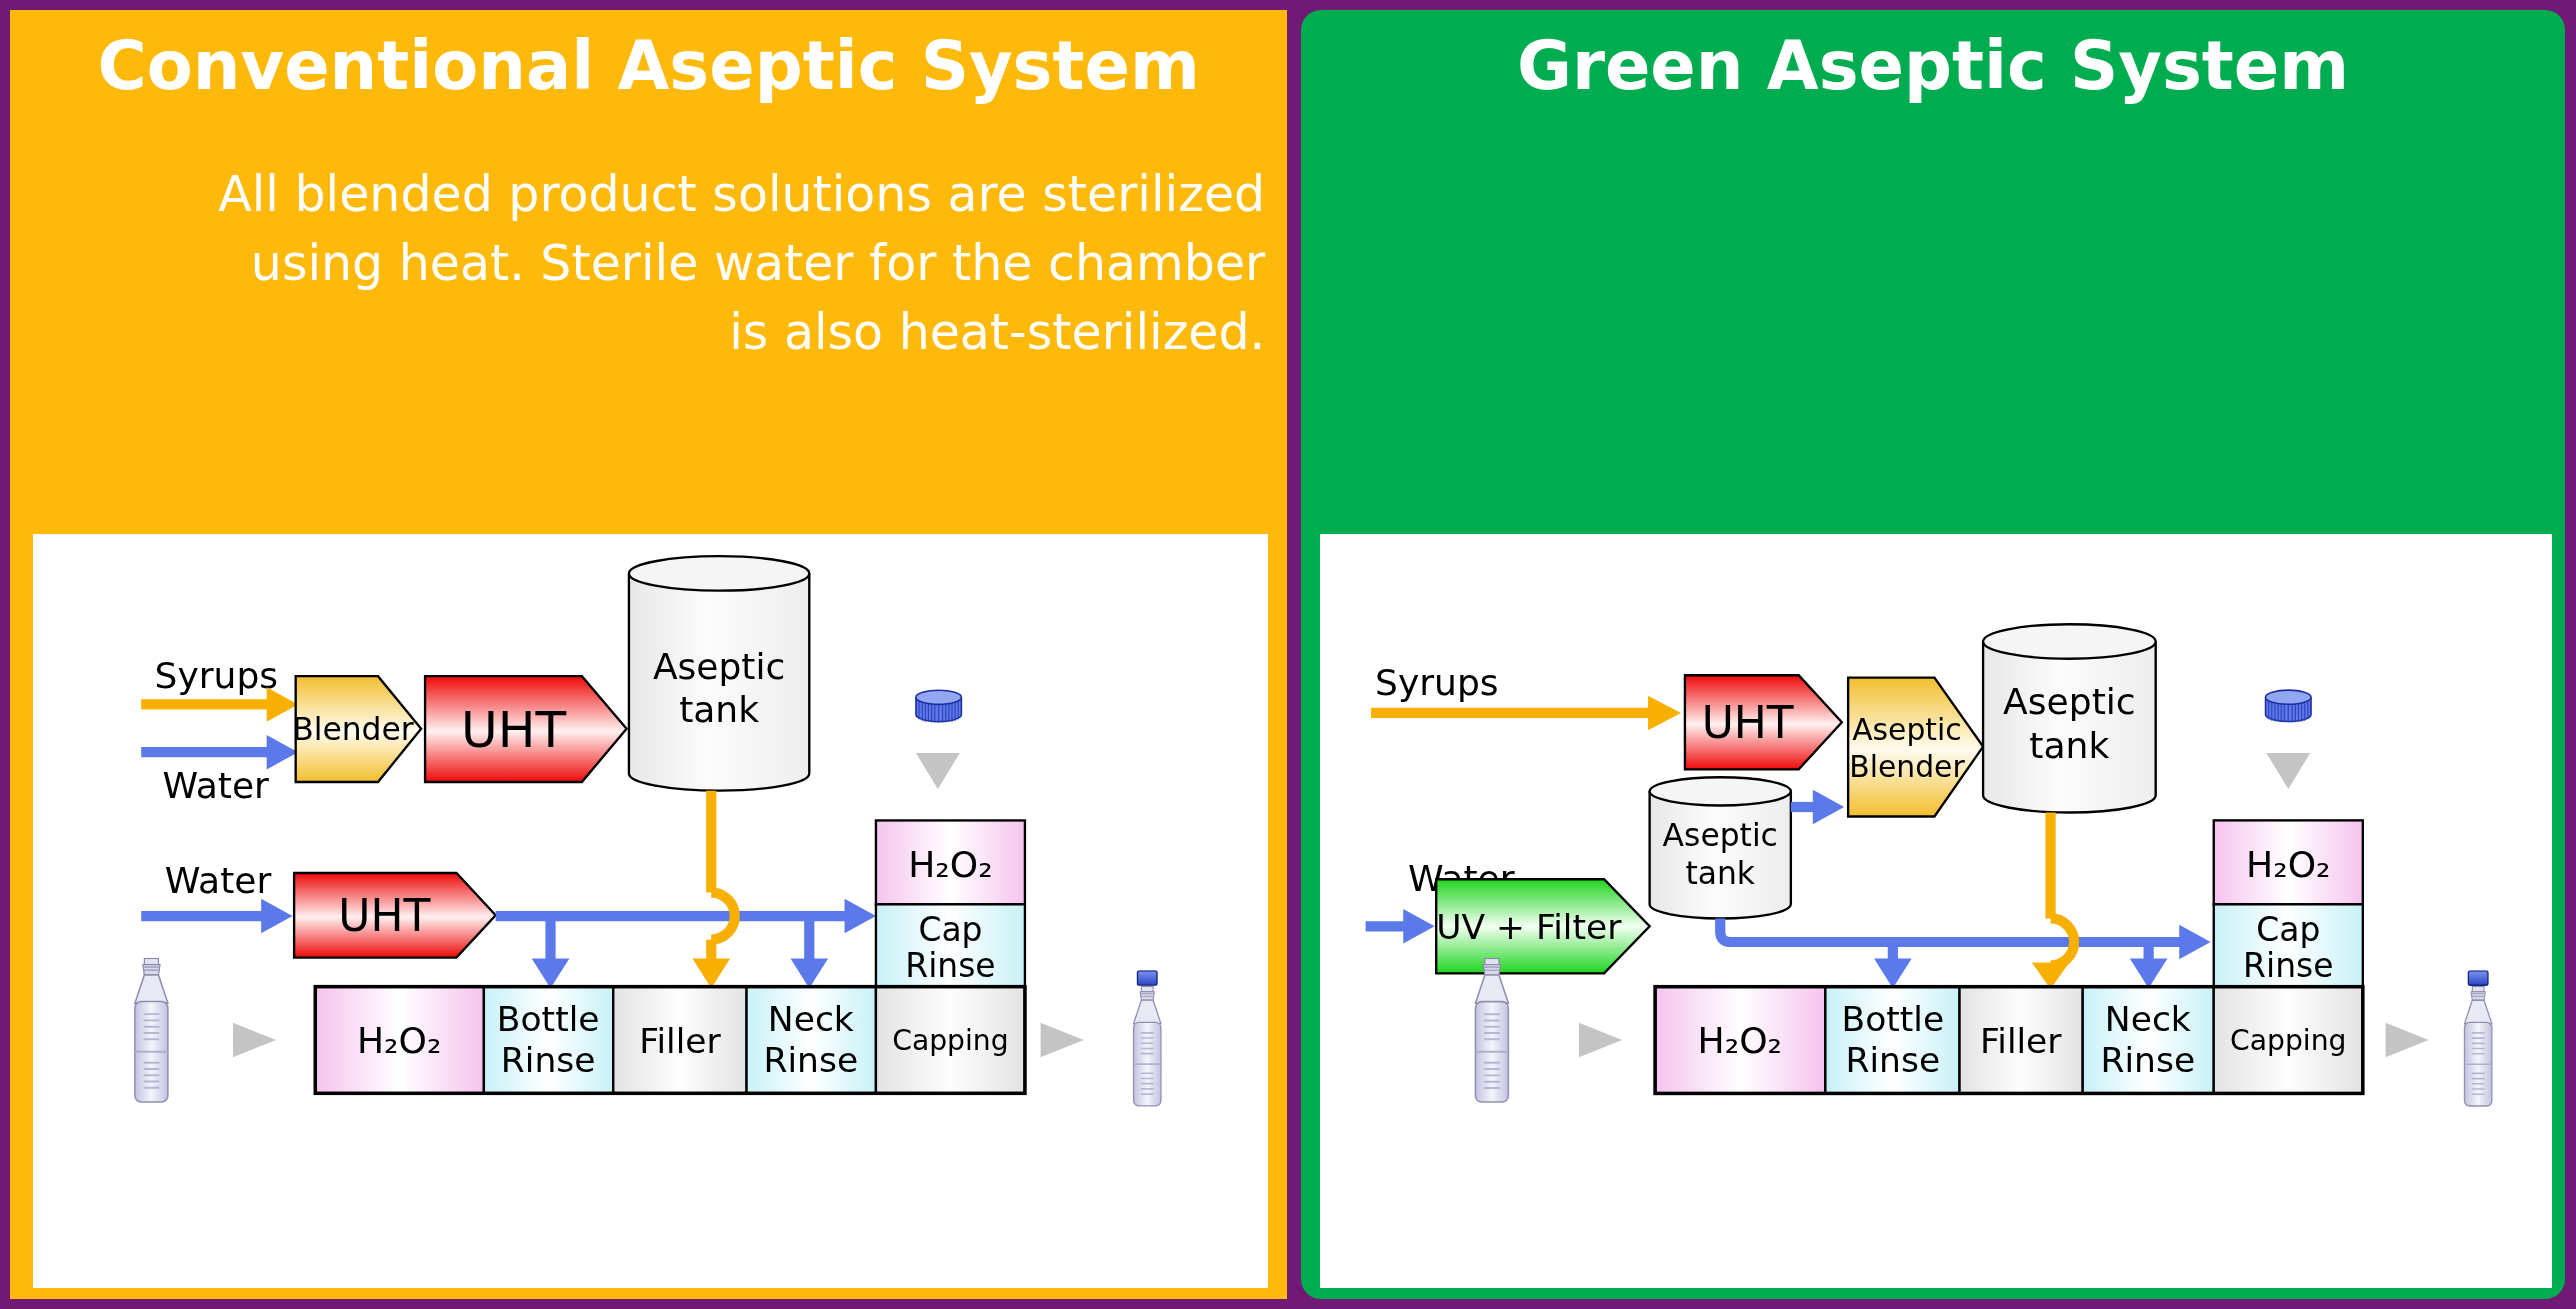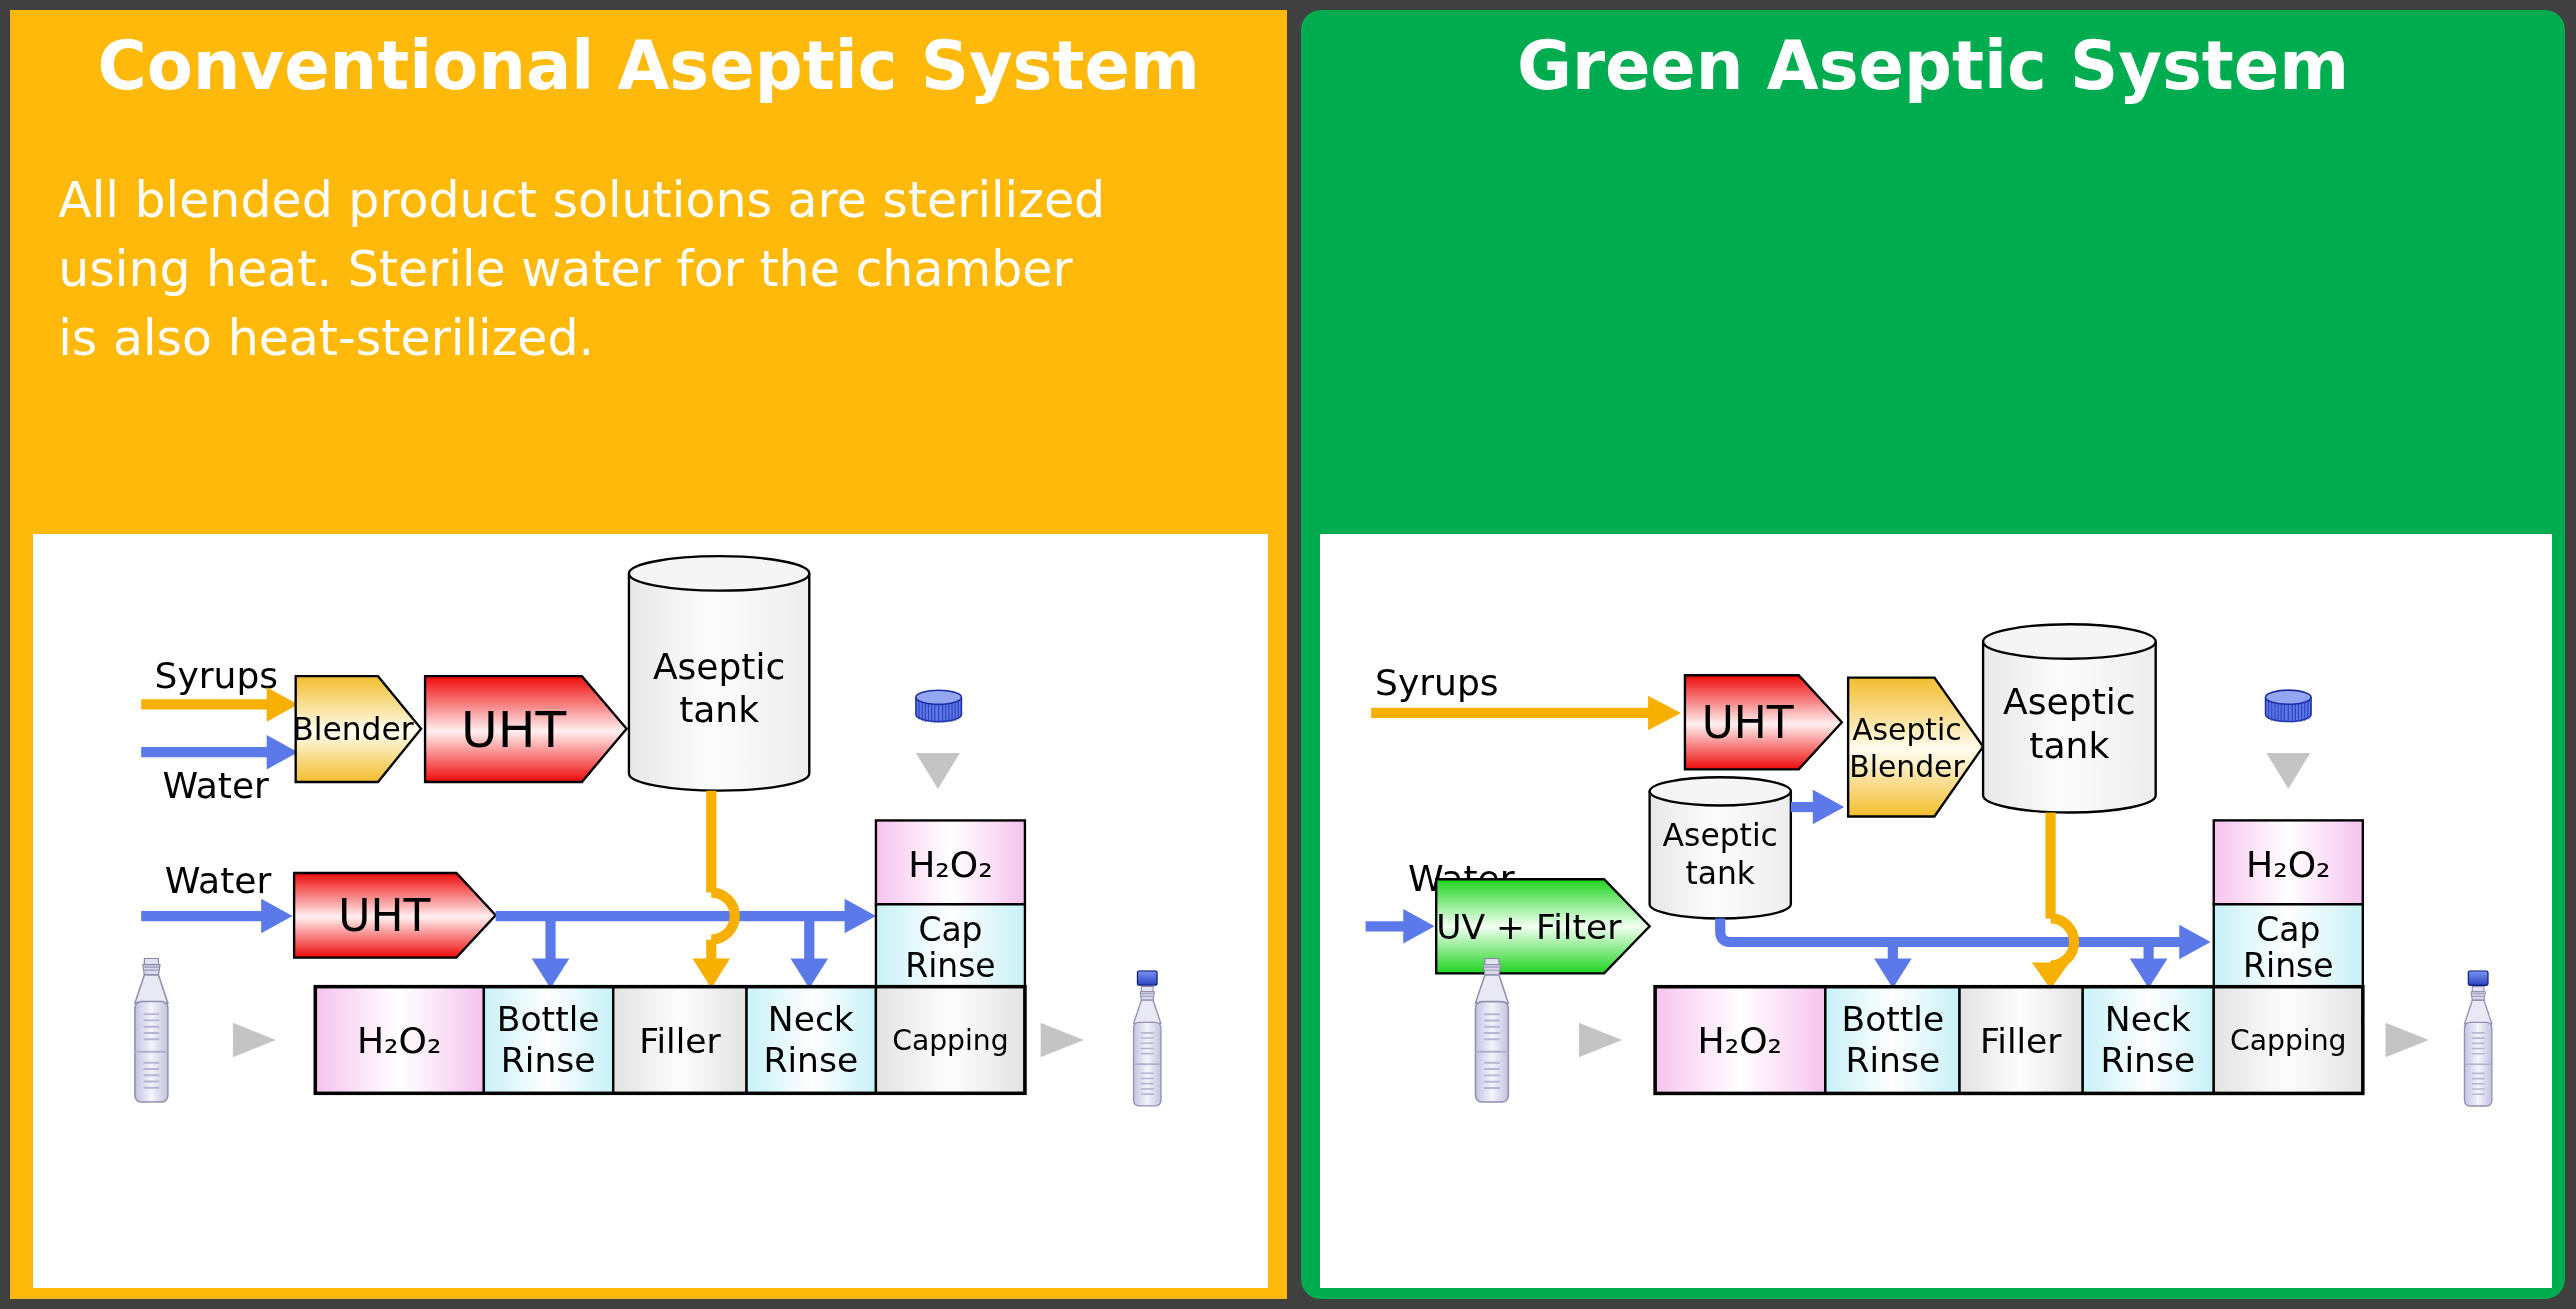--- a/index.html
+++ b/index.html
@@ -1,21 +1,21 @@
 <!DOCTYPE html>
 <html style="font-size:12.6px"><head>
 <meta charset="utf-8">
 <style>
   html,body{margin:0;padding:0;background:#000;}
-  .canvas{position:relative;width:2576px;height:1309px;background:#404040;font-family:"DejaVu Sans",sans-serif;overflow:hidden;}
+  .canvas{position:relative;width:2576px;height:1309px;background:#701a75;font-family:"DejaVu Sans",sans-serif;overflow:hidden;}
   .panel{position:absolute;top:10.2px;height:1289px;}
   .panel.left{left:10.2px;width:1277px;background:#FFB90A;}
   .panel.right{left:1301px;width:1264px;background:#00AC50;border-radius:20px;}
   .title{margin:0;text-align:center;color:#fff;font-size:67px;font-weight:bold;padding-top:17px;}
-  .desc{margin:6px;color:#fff;font-size:49px;line-height:69px;white-space:pre-line;padding:55px 22px 0 42px;}
+  .desc{margin:0;color:#fff;font-size:49px;line-height:69px;white-space:pre-line;padding:55px 22px 0 42px;text-align:right;}
   .diagram-box{position:absolute;background:#fff;top:524px;}
   .left .diagram-box{left:23px;width:1235px;height:754px;}
   .right .diagram-box{left:19px;width:1232px;height:754px;}
   .diagram-box svg{display:block;width:100%;height:100%;}
   text{font-family:"DejaVu Sans",sans-serif;fill:#000;}
   .lbl{font-size:46px;}
   .uht1{font-size:64px;}
   .uht2{font-size:56px;}
   .uht3{font-size:56px;}
   .boxlbl{font-size:46px;}

